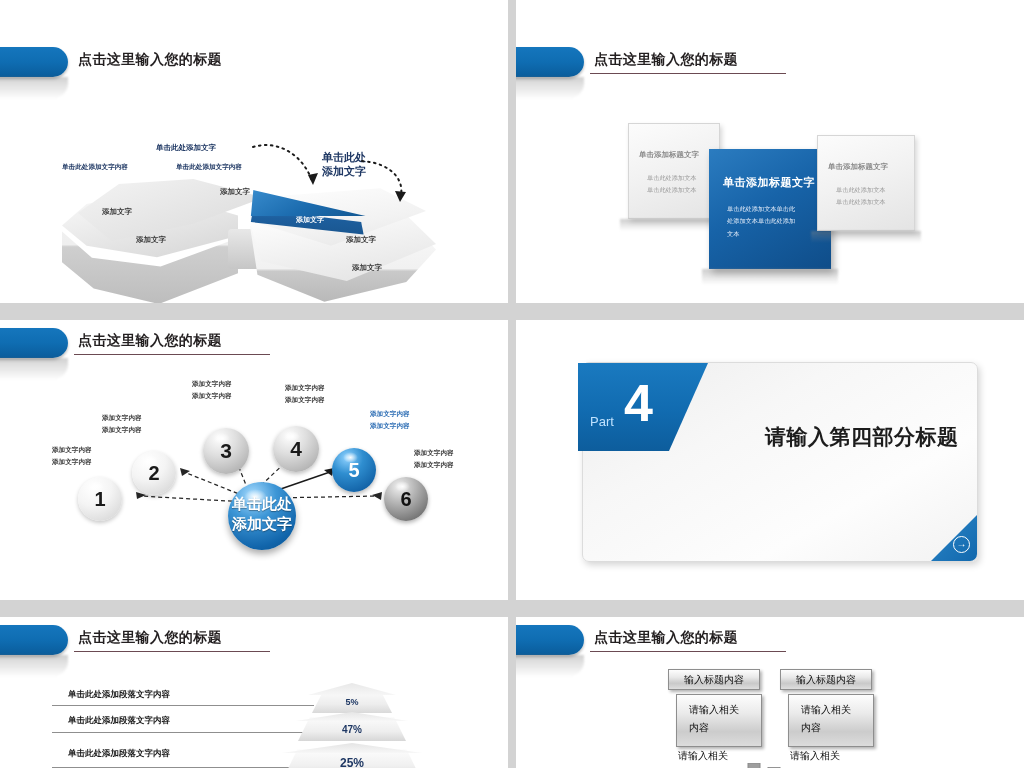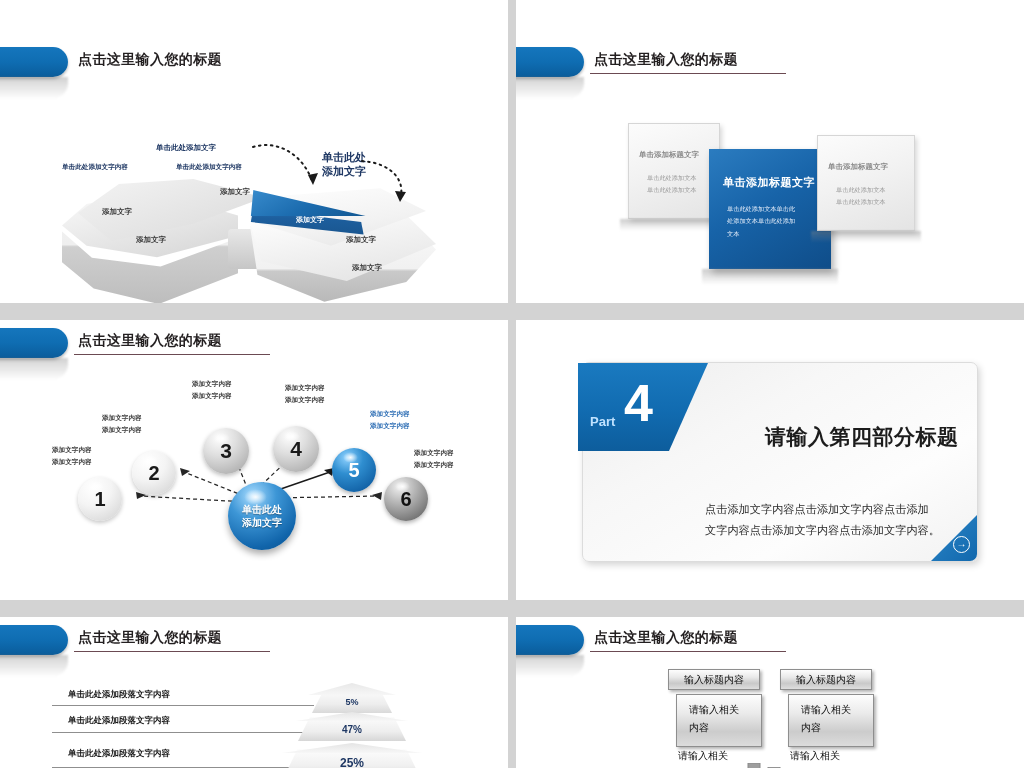--- a/index.html
+++ b/index.html
@@ -137,39 +137,39 @@
   .sph-w { background:radial-gradient(circle at 34% 24%, #ffffff 0%, #f4f4f4 42%, #dcdcdc 80%, #cbcbcb 100%);
            color:#1a1a1a; box-shadow:0 2px 4px rgba(0,0,0,.22);}
   .sph-g { background:radial-gradient(circle at 34% 22%, #fdfdfd 0%, #dedede 38%, #b6b6b6 78%, #9e9e9e 100%);
            color:#1a1a1a; box-shadow:0 2px 4px rgba(0,0,0,.25);}
   .sph-d { background:radial-gradient(circle at 34% 22%, #efefef 0%, #b9b9b9 34%, #777777 78%, #5d5d5d 100%);
            color:#111; box-shadow:0 2px 4px rgba(0,0,0,.3);}
   .sph-b { background:radial-gradient(circle at 34% 22%, #8fd2ff 0%, #2f8ed0 36%, #1364a8 78%, #0d4f8a 100%);
            color:#ffffff; box-shadow:0 2px 4px rgba(0,0,0,.3);}
   .sph-hub { background:radial-gradient(circle at 36% 20%, #a8dcff 0%, #3d96d6 34%, #1165ab 74%, #0b4e88 100%);
            color:#fff; box-shadow:0 4px 7px rgba(0,0,0,.33); }
-  .hub-txt { position:relative; z-index:2; text-align:right; font-size:10px; line-height:1.35; font-weight:bold;
-             text-shadow:0 1px 1px rgba(0,0,0,.35); }
+  .hub-txt { position:relative; z-index:2; text-align:right; font-size:15px; line-height:1.35; font-weight:bold;
+             text-shadow:0 1px 1px rgba(0,0,0,.35);font-family:Liberation Mono, monospace; }
   .nlabel { position:absolute; font-size:6.6px; font-weight:bold; color:#3c3c3c; line-height:1.75; white-space:nowrap;}
   .nlabel.blue { color:#2f6fb5; }
 
   
   .p4-card {
     position:absolute; left:66px; top:42px; width:396px; height:200px;
     background:linear-gradient(150deg,#ededed 0%,#f7f7f7 35%,#fdfdfd 70%,#f2f2f2 100%);
     border:1px solid #dcdcdc; border-radius:7px;
     box-shadow:2px 3px 7px rgba(0,0,0,.17);
   }
   .p4-tab {
     position:absolute; left:62px; top:43px; width:130px; height:88px;
     background:linear-gradient(180deg,#1a7ac0 0%,#116bb0 55%,#0d5d9c 100%);
     clip-path: polygon(0 0, 100% 0, 70% 100%, 0 100%);
     box-shadow:1px 2px 5px rgba(0,0,0,.25);
   }
-  .p4-part { position:absolute; left:12px; top:51px; font-size:13px; font-weight:bold; color:#bfe2ff; }
+  .p4-part { position:absolute; left:12px; top:51px; font-size:13px; font-weight:normal; color:#bfe2ff; }
   .p4-num  { position:absolute; left:46px; top:14px; font-size:52px; font-weight:bold; color:#ffffff; line-height:1;}
   .p4-title{ position:absolute; left:182px; top:60px; font-size:21px; font-weight:bold; color:#1c1c1c; letter-spacing:.5px;}
   .p4-subs { position:absolute; left:182px; top:90px; font-size:11px; color:#3d3d3d; }
   .p4-subs span { margin-right:10px; }
   .p4-body { position:absolute; left:122px; top:136px; width:290px; font-size:11.2px; color:#2b2b2b; line-height:1.85; text-align:left;}
   .p4-corner {
     position:absolute; right:0px; bottom:0px; width:46px; height:46px;
     background:linear-gradient(135deg,#2b86c8 0%,#1268ad 100%);
     clip-path: polygon(100% 0, 100% 100%, 0 100%);
     border-bottom-right-radius:7px;
@@ -360,24 +360,20 @@
     </div>
     <div class="nlabel" style="left:414px; top:127px;">
       <div>添加文字内容</div>
       <div>添加文字内容</div>
     </div>
   </div>
 
   <div class="slide c1 r2">
     <div class="p4-card">
       <div class="p4-title">请输入第四部分标题</div>
-      <div class="p4-body">
-        <div>点击添加文字内容点击添加文字内容点击添加</div>
-        <div>文字内容点击添加文字内容点击添加文字内容。</div>
-      </div>
       <div class="p4-corner">
         <div class="p4-arrow">→</div>
       </div>
     </div>
     <div class="p4-tab">
       <div class="p4-part">Part</div>
       <div class="p4-num">4</div>
     </div>
   </div>
 

